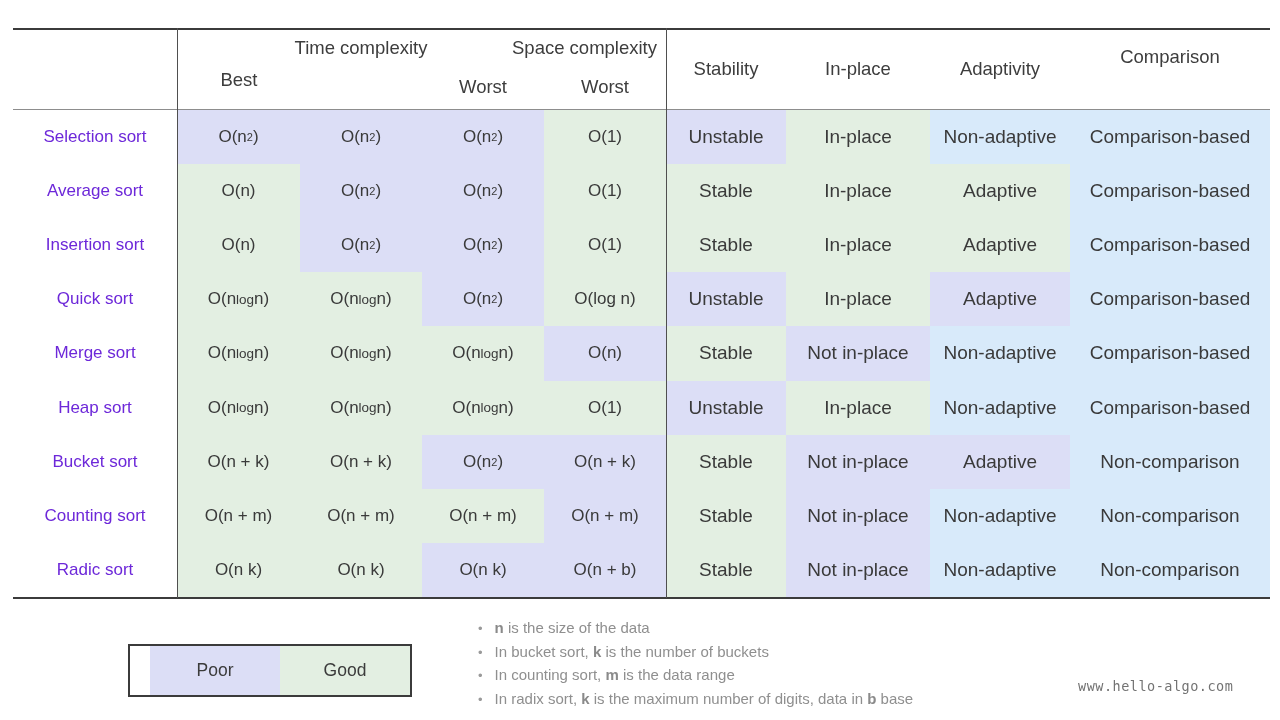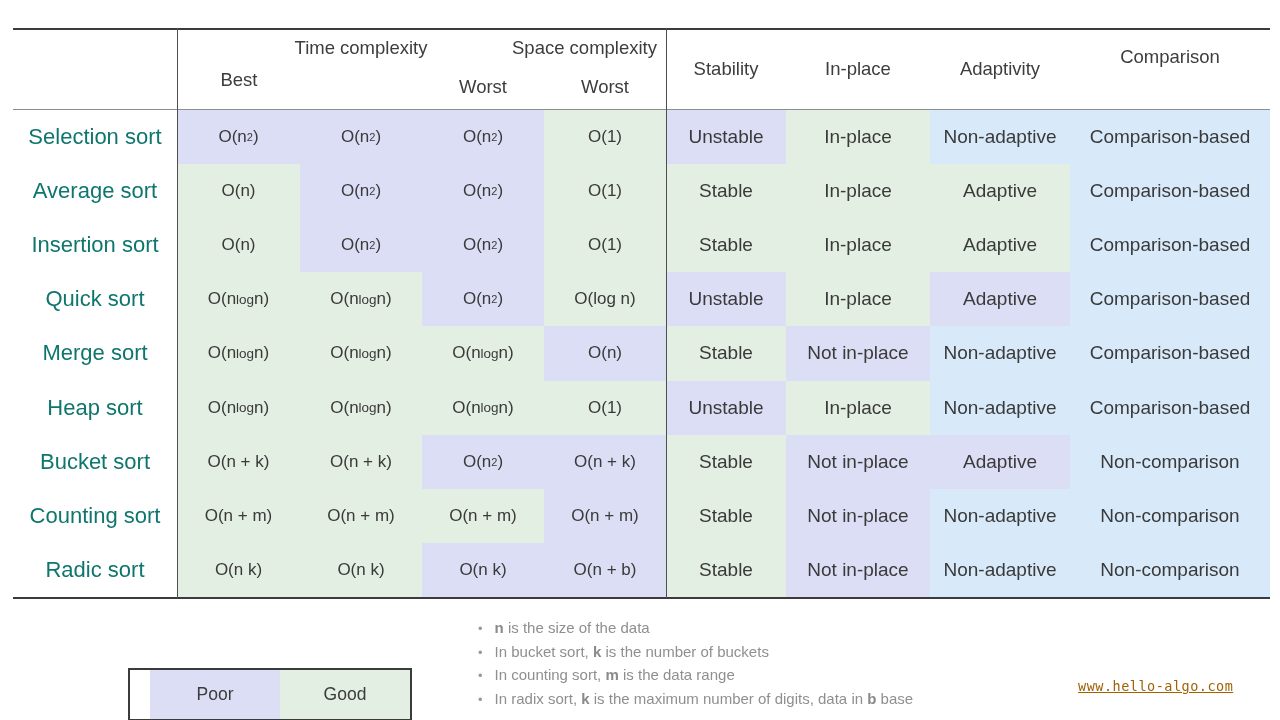--- a/index.html
+++ b/index.html
@@ -7,38 +7,38 @@
           font-family:"Liberation Sans","DejaVu Sans",sans-serif;color:#3d3d3d;}
   .hline{position:absolute;left:13px;width:1257px;background:#3b3b3b;}
   .vline{position:absolute;top:28px;height:570px;width:1.5px;background:#4f4f4f;z-index:3;}
   .hdr{position:absolute;display:flex;align-items:center;justify-content:center;
        font-size:18.5px;color:#3d3d3d;white-space:nowrap;}
   .hdr.right-align{justify-content:flex-end;}
   .tgrid{position:absolute;left:13px;top:110px;width:1257px;height:487px;display:grid;
          grid-template-columns:164px 123px 122px 122px 122px 120px 144px 140px 200px;
          grid-template-rows:repeat(9,1fr);z-index:1;}
   .trow{display:contents;}
-  .rl{display:flex;align-items:center;justify-content:center;font-size:22px;color:#0f766e;background:#ffffff;}
+  .rl{display:flex;align-items:center;justify-content:center;font-size:17px;color:#6d28d9;background:#ffffff;}
   .cell{display:flex;align-items:center;justify-content:center;white-space:nowrap;color:#3a3a3a;}
   .cx{font-size:17px;}
   .at{font-size:19px;}
   .cx sup{font-size:11px;line-height:0;}
   .cx .lg{font-size:13.5px;}
   .r-poor{background:var(--poor,#dcdef6);}
   .r-fair{background:var(--fair,#d8eafa);}
   .r-good{background:var(--good,#e3efe2);}
-  .legend{position:absolute;left:128px;top:668px;width:284px;height:53px;box-sizing:border-box;
+  .legend{position:absolute;left:128px;top:644px;width:284px;height:53px;box-sizing:border-box;
           border:2px solid #3b3b3b;display:flex;z-index:2;padding-left:20px;}
   .legend .seg{flex:1;display:flex;align-items:center;justify-content:center;font-size:17.5px;color:#3b3b3b;}
   .notes{position:absolute;left:472px;top:617px;z-index:2;}
   .note{display:flex;align-items:baseline;line-height:22.6px;font-size:15px;color:#8f8f8f;}
   .note .bullet{font-size:13px;margin:0 12px 0 6px;color:#9a9a9a;}
   .note b{font-weight:bold;color:#8a8a8a;}
   .watermark{position:absolute;left:1078px;top:678px;font-family:"DejaVu Sans Mono","Liberation Mono",monospace;
-             font-size:13.5px;color:#a16207;letter-spacing:0.5px;z-index:2;text-decoration:underline;}
+             font-size:13.5px;color:#737373;letter-spacing:0.5px;z-index:2;}
 </style>
 </head>
 <body style="--poor: #dcdef6; --fair: #d8eafa; --good: #e3efe2; --border_dark: #3b3b3b; --border_light: #8d8d8d; --divider: #4f4f4f; --text: #3d3d3d; --note_text: #8f8f8f; --watermark_text: #c9c9c9;">
 
 <div class="canvas">
 
   <div class="hline" style="top:28px;height:2px;"></div>
   <div class="hline" style="top:109px;height:1.5px;background:#8d8d8d;"></div>
   <div class="hline" style="top:597px;height:2px;"></div>
   <div class="vline" style="left:176.5px;"></div>

